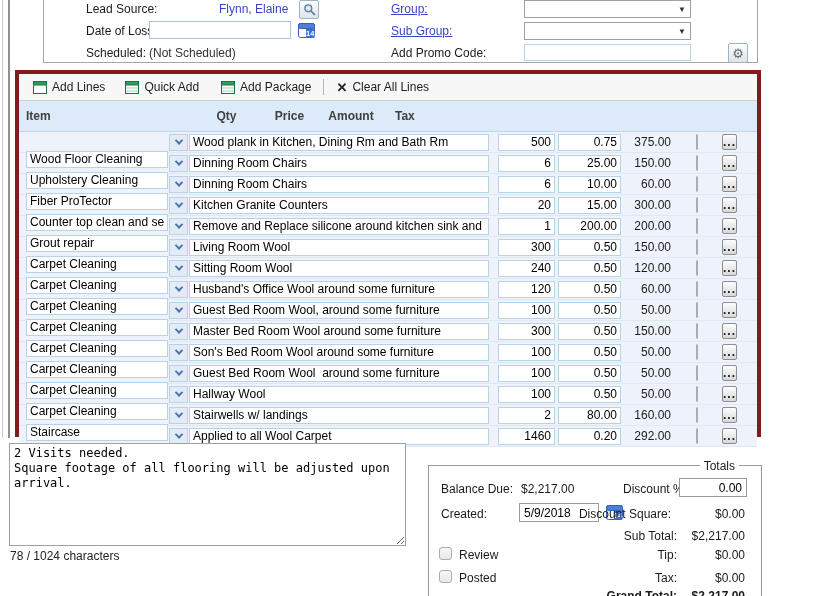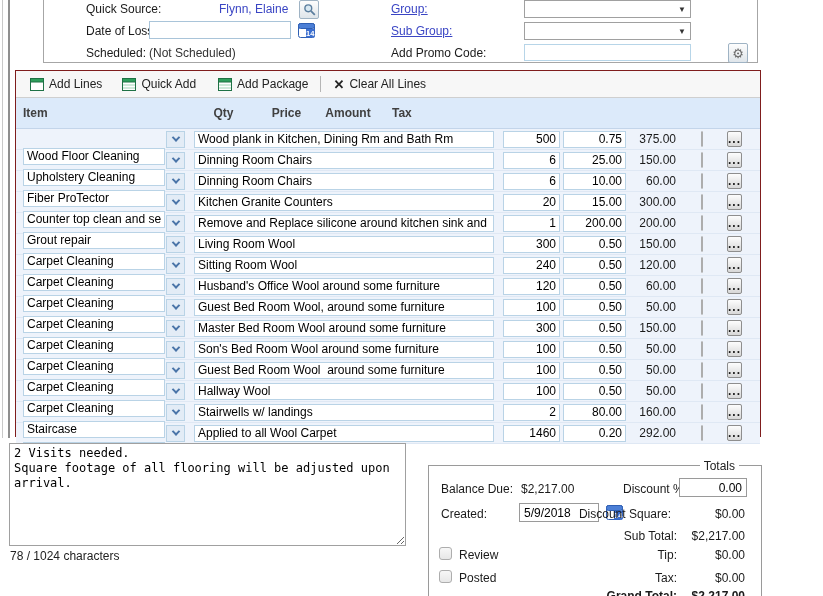--- a/index.html
+++ b/index.html
@@ -15,31 +15,31 @@
   .lbl { position:absolute; color:#1a1a1a; white-space:nowrap; }
   .link { color:#3a45c4; text-decoration:none; cursor:pointer; }
   .link.u { text-decoration:underline; }
   .txt-input { border:1px solid #a9c4d9; background:#fff; height:18px; font-family:"Liberation Sans",sans-serif; font-size:12px; padding:0 3px; }
   .icon-btn { position:absolute; width:20px; height:19px; border:1px solid #9fb3c4; background:linear-gradient(#fdfdfd,#dfe5ea); border-radius:2px; display:flex; align-items:center; justify-content:center; cursor:pointer; }
   .fake-select { position:absolute; width:167px; height:18px; border:1px solid #a0a0a0; background:#fff; cursor:pointer; }
   .fake-select .arr { position:absolute; right:4px; top:4px; font-size:8px; color:#333; }
   .promo-input { position:absolute; border:1px solid #b7d5e8; background:#fff; height:17px; width:167px; }
 
   
-  .items-panel { position:absolute; left:15px; top:70px; width:746px; height:367px; border:1px solid #7f1d1d; background:#fff; }
+  .items-panel { position:absolute; left:15px; top:70px; width:746px; height:367px; border:4px solid #7f1d1d; background:#fff; }
   .toolbar { height:27px; background:#f7f7f7; border-bottom:1px solid #cfcfcf; display:flex; align-items:center; padding-left:8px; }
   .tb-btn { display:flex; align-items:center; gap:5px; padding:2px 6px; cursor:pointer; color:#222; white-space:nowrap; }
   .tb-sep { width:1px; height:16px; background:#b5b5b5; margin:0 6px; }
   .x-glyph { font-size:13px; font-weight:bold; color:#222; }
 
   .grid-header { height:31px; background:#dceafa; border-bottom:1px solid #c3d5ea; display:flex; align-items:center; font-weight:bold; color:#404040; padding:0 4px 0 7px; }
   .row { height:21px; background:#eef3fb; border-bottom:1px solid #dfe8f4; display:flex; align-items:center; padding:0 4px 0 7px; }
 
   .col-item   { width:163px; display:flex; align-items:center; }
-  .col-desc   { width:300px; margin-left:8px; }
+  .col-desc   { width:300px; margin-left:0; }
   .col-qty    { width:57px;  margin-left:9px; }
   .col-price  { width:63px;  margin-left:3px; }
   .col-amount { width:48px;  margin-left:6px; text-align:right; padding-right:4px; }
   .col-tax    { width:13px;  margin-left:21px; }
   .col-dots   { width:23px;  margin-left:13px; }
 
   .grid-header .h-item { width:163px; }
   .grid-header .h-desc { width:300px; margin-left:8px; padding-left:8px; }
   .grid-header .h-qty  { width:57px; margin-left:9px; text-align:center; }
   .grid-header .h-price{ width:63px; margin-left:3px; text-align:center; }
@@ -67,21 +67,21 @@
   .bold { font-weight:bold; }
 </style>
 </head>
 <body>
 
 <div class="stage">
   <div class="frame-line-light"></div>
   <div class="frame-line-dark"></div>
 
   <div class="top-box">
-    <span class="lbl" style="left:42px; top:4px;">Quick Source:</span>
+    <span class="lbl" style="left:42px; top:4px;">Lead Source:</span>
     <span class="lbl link" style="left:175px; top:4px;">Flynn, Elaine</span>
     <span class="icon-btn" style="left:255px; top:2px;">
       <svg width="13" height="13" viewBox="0 0 13 13">
           <circle cx="5.3" cy="5.3" r="3.4" fill="#d8e8f2" stroke="#5b7e9e" stroke-width="1.4"></circle>
           <line x1="8.1" y1="8.1" x2="11.8" y2="11.8" stroke="#5b7e9e" stroke-width="1.8"></line>
         </svg>
     </span>
 
     <span class="lbl" style="left:42px; top:26px;">Date of Loss:</span>
     <input class="txt-input" style="position: absolute; left: 105px; top: 23px; width: 142px;" value="">

